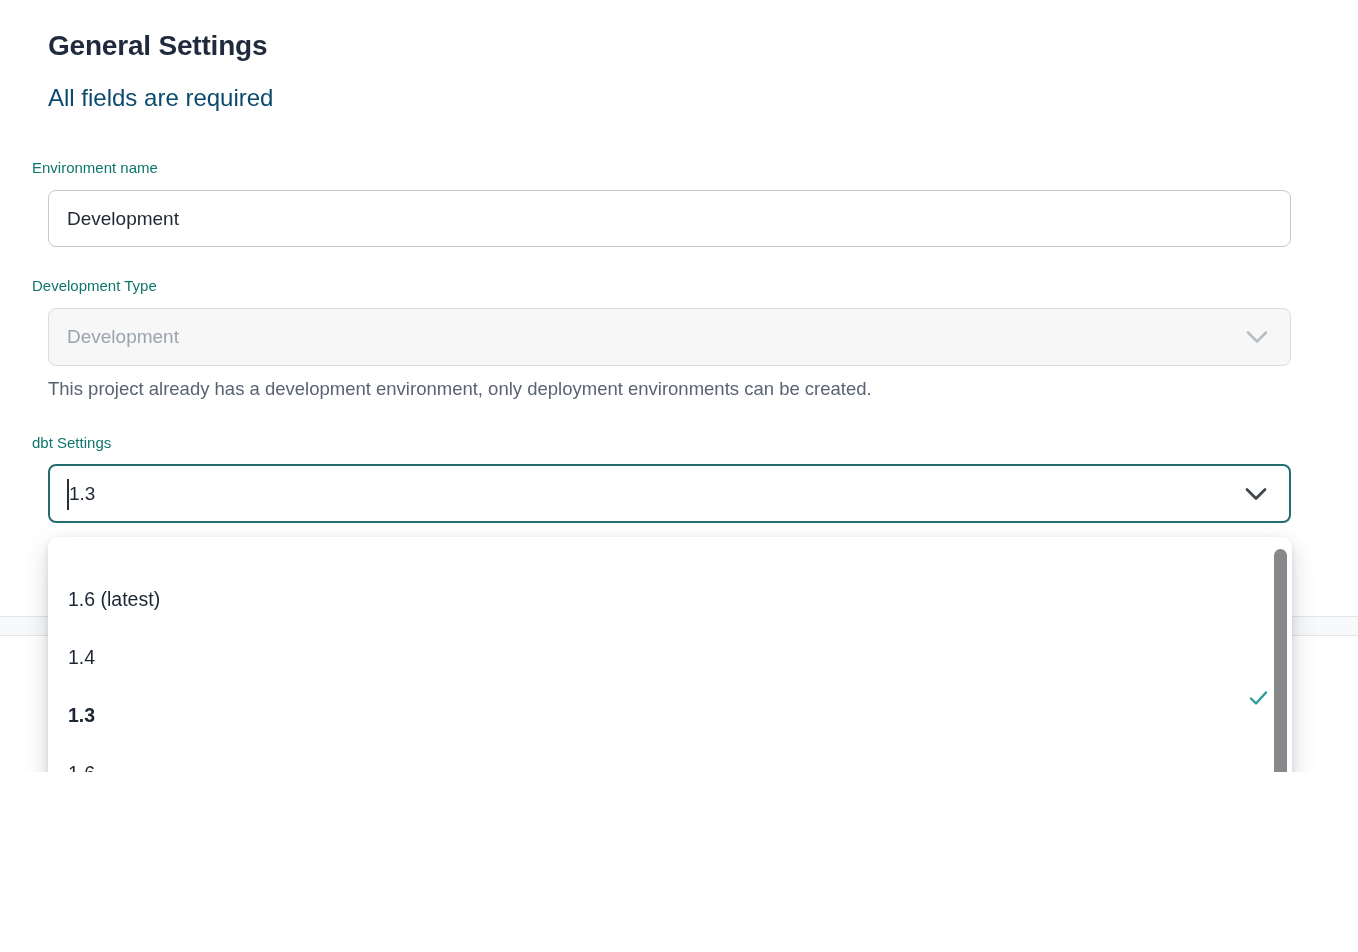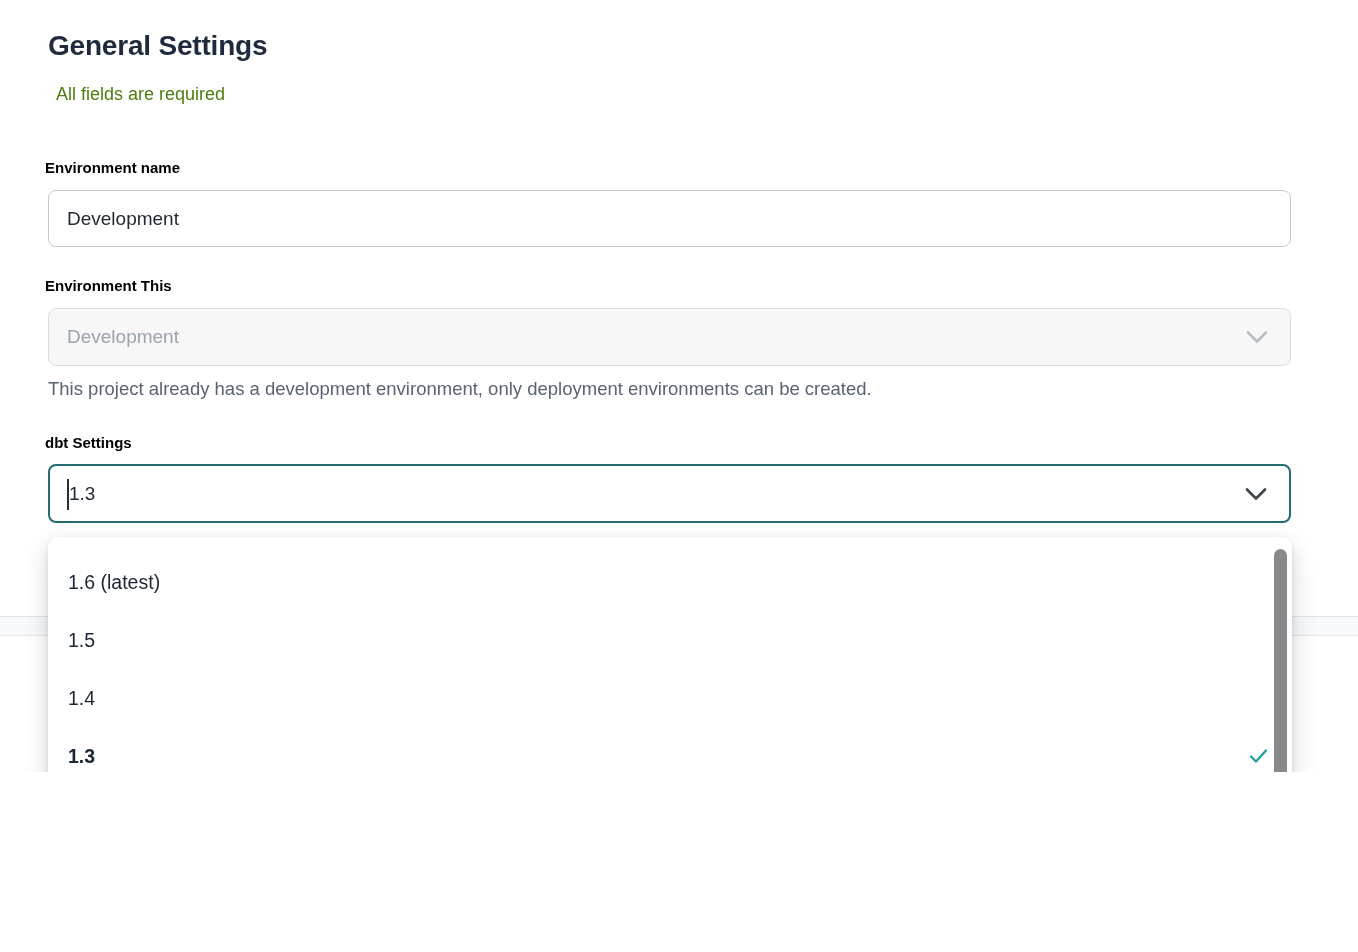--- a/index.html
+++ b/index.html
@@ -25,26 +25,26 @@
   .gap1 { top:616px; height:20px; }
   .gap2 { top:822px; height:15px; }
 
   .page-title {
     position:absolute; left:48px; top:30px;
     font-size:28px; font-weight:700; color:#1f2b3c;
     letter-spacing:-0.2px; z-index:1;
   }
   .page-subtitle {
     position:absolute; left:48px; top:84px;
-    font-size:18px; color:#4d7c0f; z-index:1;margin-left:8px;
+    font-size:24px; color:#0c4a6e; z-index:1;
   }
 
   .field-label {
-    position:absolute; left:45px;
-    font-size:15px; font-weight:700; color:#000000; z-index:1;
+    position:absolute; left:32px;
+    font-size:15px; font-weight:400; color:#0f766e; z-index:1;
   }
   .lbl-name    { top:159px; }
   .lbl-type    { top:277px; }
   .lbl-version { top:434px; }
 
   .text-input {
     position:absolute; left:48px; top:190px;
     width:1243px; height:57px;
     border:1px solid #c3c9d0; border-radius:8px;
     padding:0 18px; font-size:19px; color:#1f2733;
@@ -90,21 +90,21 @@
     background:#ffffff;
     border-radius:10px;
     box-shadow:0 2px 6px rgba(0,0,0,0.10), 0 10px 26px rgba(0,0,0,0.16);
     overflow:hidden;
     padding-top:16px;
     z-index:10;
   }
   .dropdown-option {
     position:relative;
     height:58px;
-    display:flex; align-items:center;
+    display:flex; align-items:flex-end;
     padding-left:20px;
     font-size:19.5px; color:#1d2634;
     cursor:pointer;
   }
   .dropdown-option.selected { font-weight:700; }
   .dropdown-option .check { position:absolute; right:24px; top:50%; transform:translateY(-50%); display:flex; }
 
   .dropdown-scrollbar {
     position:absolute; right:5px; top:12px;
     width:13px; height:343px;
@@ -127,21 +127,21 @@
 
   <div class="bg-gap gap1"></div>
   <div class="bg-gap gap2"></div>
 
   <h1 class="page-title">General Settings</h1>
   <p class="page-subtitle">All fields are required</p>
 
   <label class="field-label lbl-name">Environment name</label>
   <input class="text-input" type="text" value="Development" style="">
 
-  <label class="field-label lbl-type">Environment This</label>
+  <label class="field-label lbl-type">Development Type</label>
   <div class="select select-disabled">
     <span class="value">Development</span>
     <span class="chevron">
       <svg width="22" height="13" viewBox="0 0 22 13" fill="none">
         <polyline points="2,2 11,11 20,2" stroke="#b8bec5" stroke-width="2.6" stroke-linecap="round" stroke-linejoin="round"></polyline>
       </svg>
     </span>
   </div>
   <p class="helper-text">This project already has a development environment, only deployment environments can be created.</p>
 
@@ -154,23 +154,20 @@
         <polyline points="2,2 11,11 20,2" stroke="#40474f" stroke-width="2.8" stroke-linecap="round" stroke-linejoin="round"></polyline>
       </svg>
     </span>
   </div>
 
   <div class="dropdown-panel">
     <div class="dropdown-option">
       <span>1.6 (latest)</span>
     </div>
     <div class="dropdown-option">
-      <span>1.5</span>
-    </div>
-    <div class="dropdown-option">
       <span>1.4</span>
     </div>
     <div class="dropdown-option selected">
       <span>1.3</span>
       <span class="check">
         <svg width="19" height="15" viewBox="0 0 19 15" fill="none">
           <polyline points="2,8 7,13 17,2" stroke="#2a9d9d" stroke-width="2.4" stroke-linecap="round" stroke-linejoin="round"></polyline>
         </svg>
       </span>
     </div>

